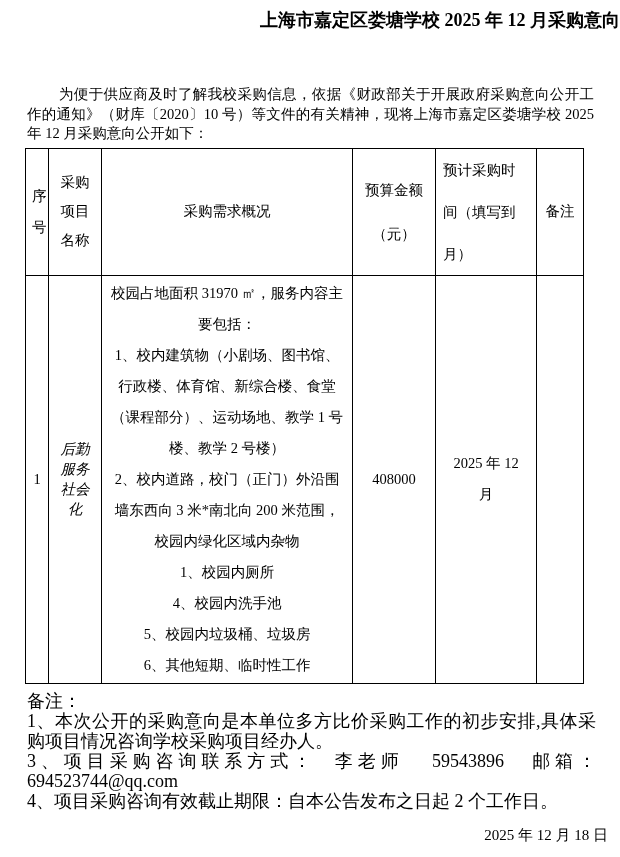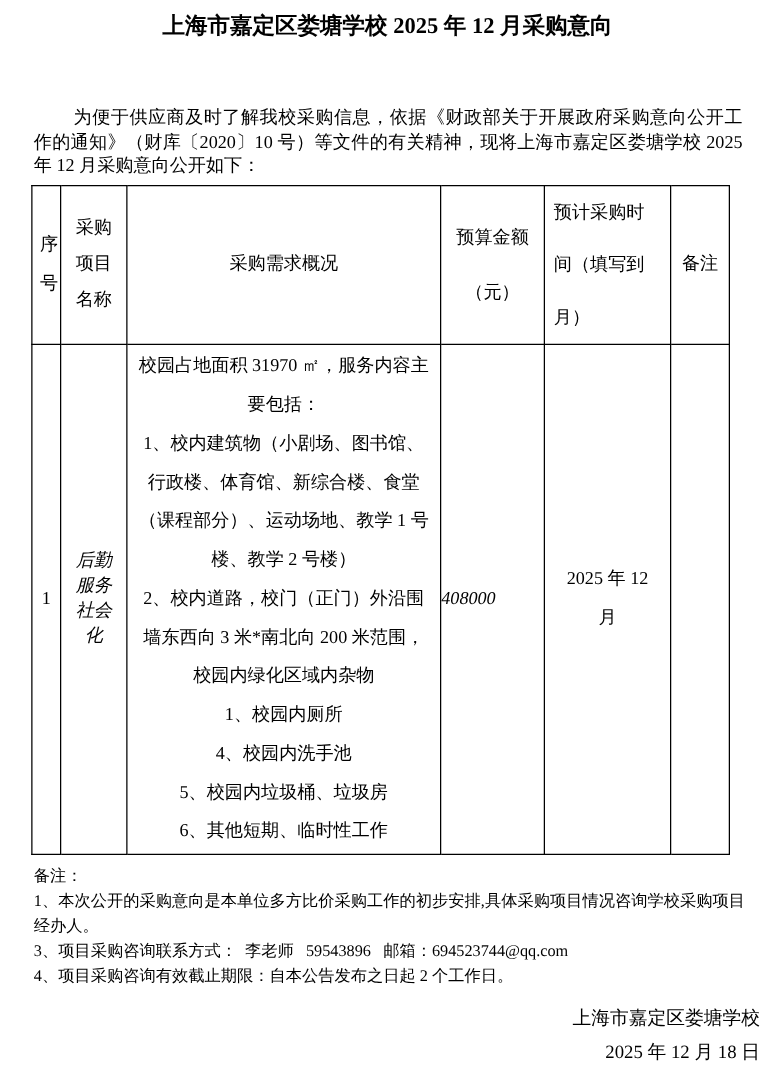--- a/index.html
+++ b/index.html
@@ -5,21 +5,21 @@
   html, body { margin: 0; padding: 0; }
   body {
     width: 620px; height: 857px;
     background: #ffffff; color: #000000;
     font-family: "Liberation Serif", "DejaVu Serif", serif;
     font-size: 14.5px;
     overflow: hidden;
   }
   .title {
     margin: 9px 0 0 0;
-    text-align: center;
+    text-align: right;
     font-size: 18px;
     font-weight: bold;
     line-height: 23px;
   }
   .intro {
     margin: 53px 26px 0 27px;
     text-indent: 2.2em;
     line-height: 19.5px;
     text-align: justify;
   }
@@ -40,23 +40,23 @@
   thead tr { height: 123px; }
   tbody tr { height: 407px; }
   th { text-align: center; line-height: 31px; padding: 0 6px; }
   th.col-name { padding: 0 10px; line-height: 29px; }
   th.col-budget { line-height: 44px; }
   th.col-time { line-height: 42px; text-align: left; padding: 0 7px; margin-left: 28px; }
   td.cell-index { text-align: center; }
   td.cell-name { text-align: center; line-height: 20px; padding: 0 10px; font-style: italic; }
   td.cell-demand { text-align: center; padding: 2px 6px; line-height: 31px; }
   td.cell-demand p { margin: 0; }
-  td.cell-budget { text-align: left; font-style: italic; }
+  td.cell-budget { text-align: center; }
   td.cell-time { text-align: center; line-height: 31px; padding: 0 11px; }
-  .notes { margin: 7px 24px 0 27px; font-size: 13px; line-height: 20px; }
+  .notes { margin: 7px 24px 0 27px; font-size: 18px; line-height: 20px; }
   .note-item { white-space: pre-wrap; text-align: justify; }
   .signature { margin: 11px 12px 0 0; text-align: right; font-size: 15px; line-height: 27px; }
 </style>
 </head>
 <body>
 
 <div class="page">
 
   <h1 class="title">上海市嘉定区娄塘学校 2025 年 12 月采购意向</h1>
 
@@ -102,17 +102,16 @@
   </table>
 
   <div class="notes">
     <div>备注：</div>
     <div class="note-item">1、本次公开的采购意向是本单位多方比价采购工作的初步安排,具体采购项目情况咨询学校采购项目经办人。</div>
     <div class="note-item">3、项目采购咨询联系方式：  李老师   59543896   邮箱：694523744@qq.com</div>
     <div class="note-item">4、项目采购咨询有效截止期限：自本公告发布之日起 2 个工作日。</div>
   </div>
 
   <div class="signature">
-    <div>上海市嘉定区娄塘学校</div>
     <div>2025 年 12 月 18 日</div>
   </div>
 
 </div>
 
 </body></html>

